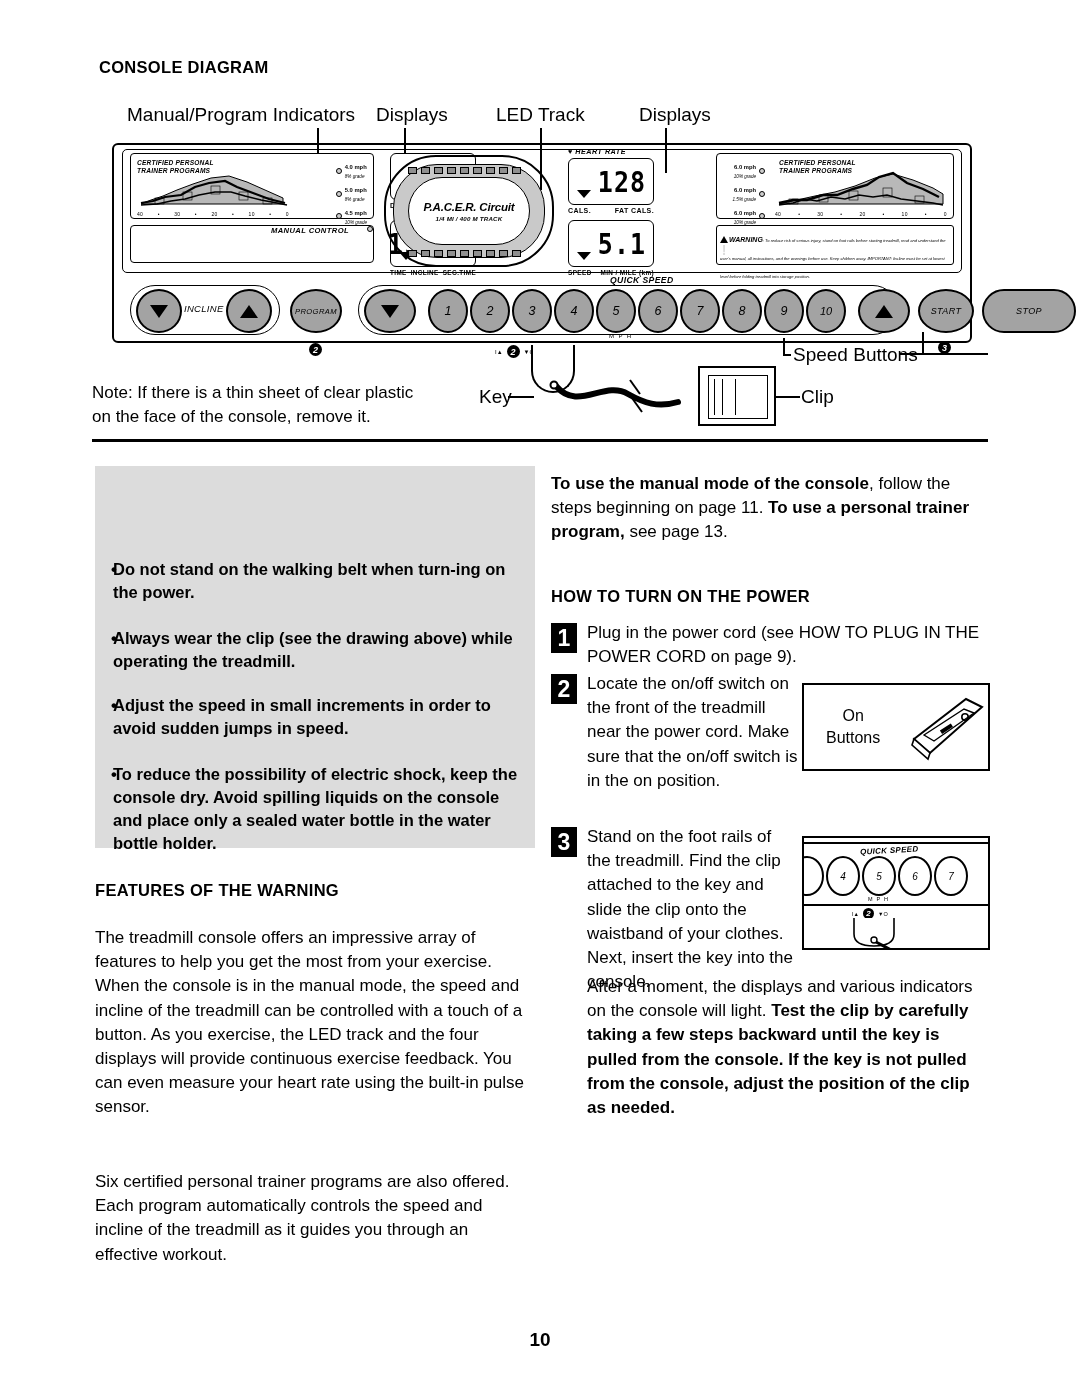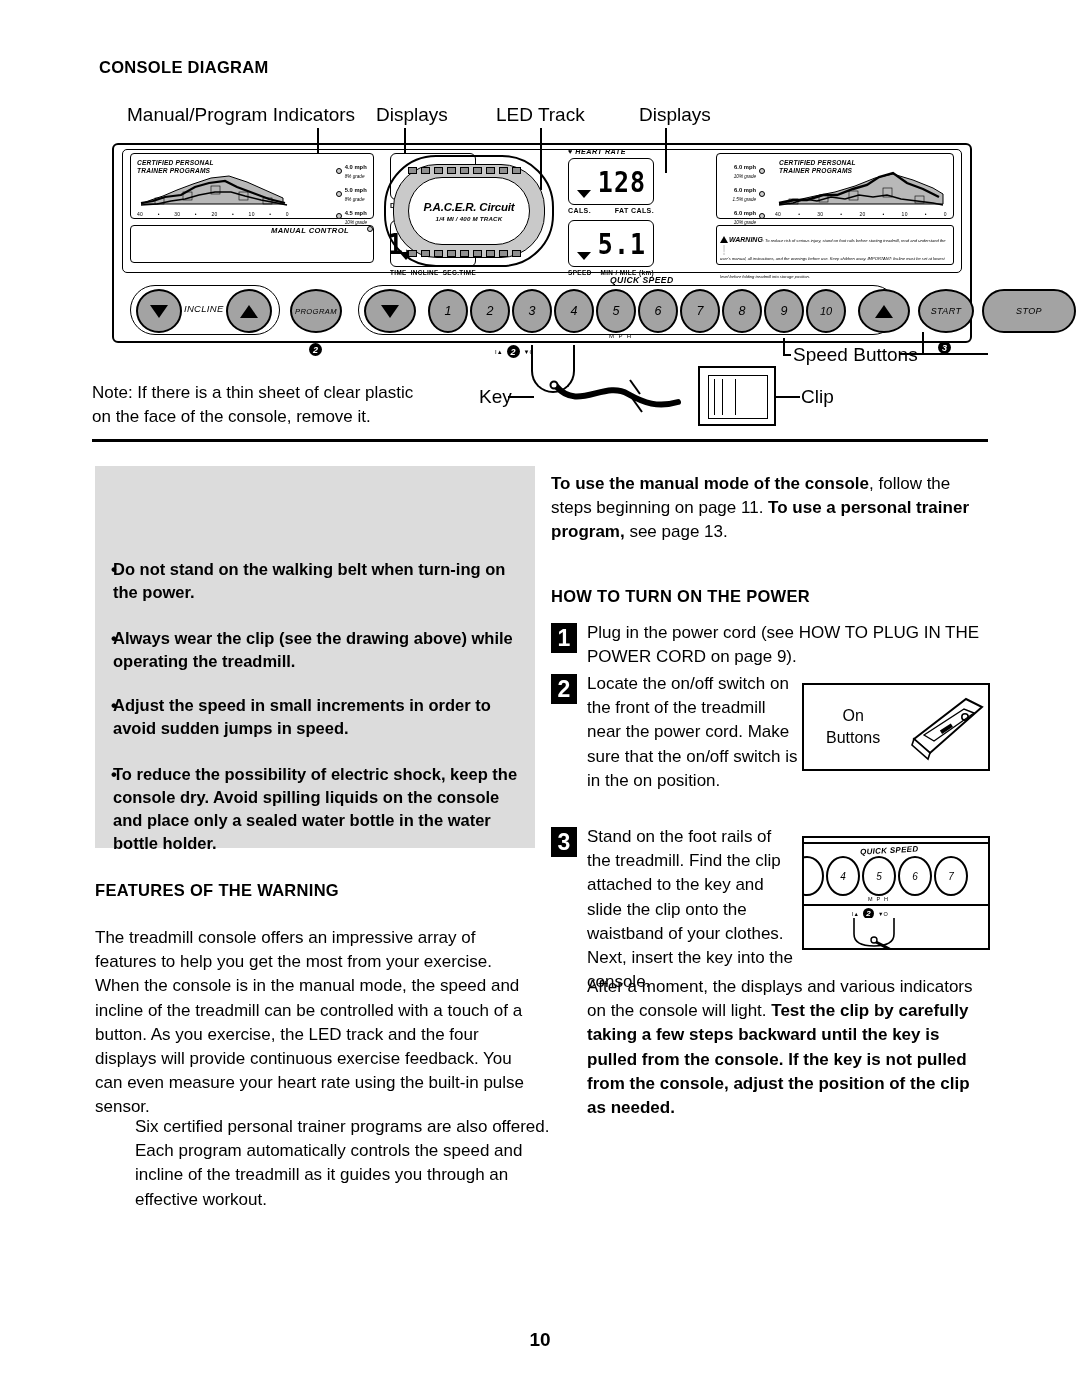--- a/index.html
+++ b/index.html
@@ -594,21 +594,21 @@
       <span class="b-txt">Adjust the speed in small increments in order to avoid sudden jumps in speed.</span>
     </div>
     <div class="caution-bullet" style="top:297px;">
       <span class="b-dot">•</span>
       <span class="b-txt">To reduce the possibility of electric shock, keep the console dry. Avoid spilling liquids on the console and place only a sealed water bottle in the water bottle holder.</span>
     </div>
   </div>
 
   <div class="h-section" id="features-head">FEATURES OF THE WARNING</div>
   <div class="body-para" style="top:926px;">The treadmill console offers an impressive array of features to help you get the most from your exercise. When the console is in the manual mode, the speed and incline of the treadmill can be controlled with a touch of a button. As you exercise, the LED track and the four displays will provide continuous exercise feedback. You can even measure your heart rate using the built-in pulse sensor.</div>
-  <div class="body-para" style="top:1115px;margin-left:40px;">Six certified personal trainer programs are also offered. Each program automatically controls the speed and incline of the treadmill as it guides you through an effective workout.</div>
+  <div class="body-para" style="top:1170px;">Six certified personal trainer programs are also offered. Each program automatically controls the speed and incline of the treadmill as it guides you through an effective workout.</div>
 
   <div id="intro-para">
     <b>To use the manual mode of the console</b><span>, follow the steps beginning on page 11. </span><b>To use a personal trainer program,</b><span> see page 13.</span>
   </div>
 
   <div class="h-section" id="power-head">HOW TO TURN ON THE POWER</div>
 
   <div class="step" style="left:551px; top:621px;">
     <span class="step-num" style="left:0; top:2px;">1</span>
     <span class="step-body" style="left:36px; top:0; width:404px; display:block;">Plug in the power cord (see HOW TO PLUG IN THE POWER CORD on page 9).</span>

